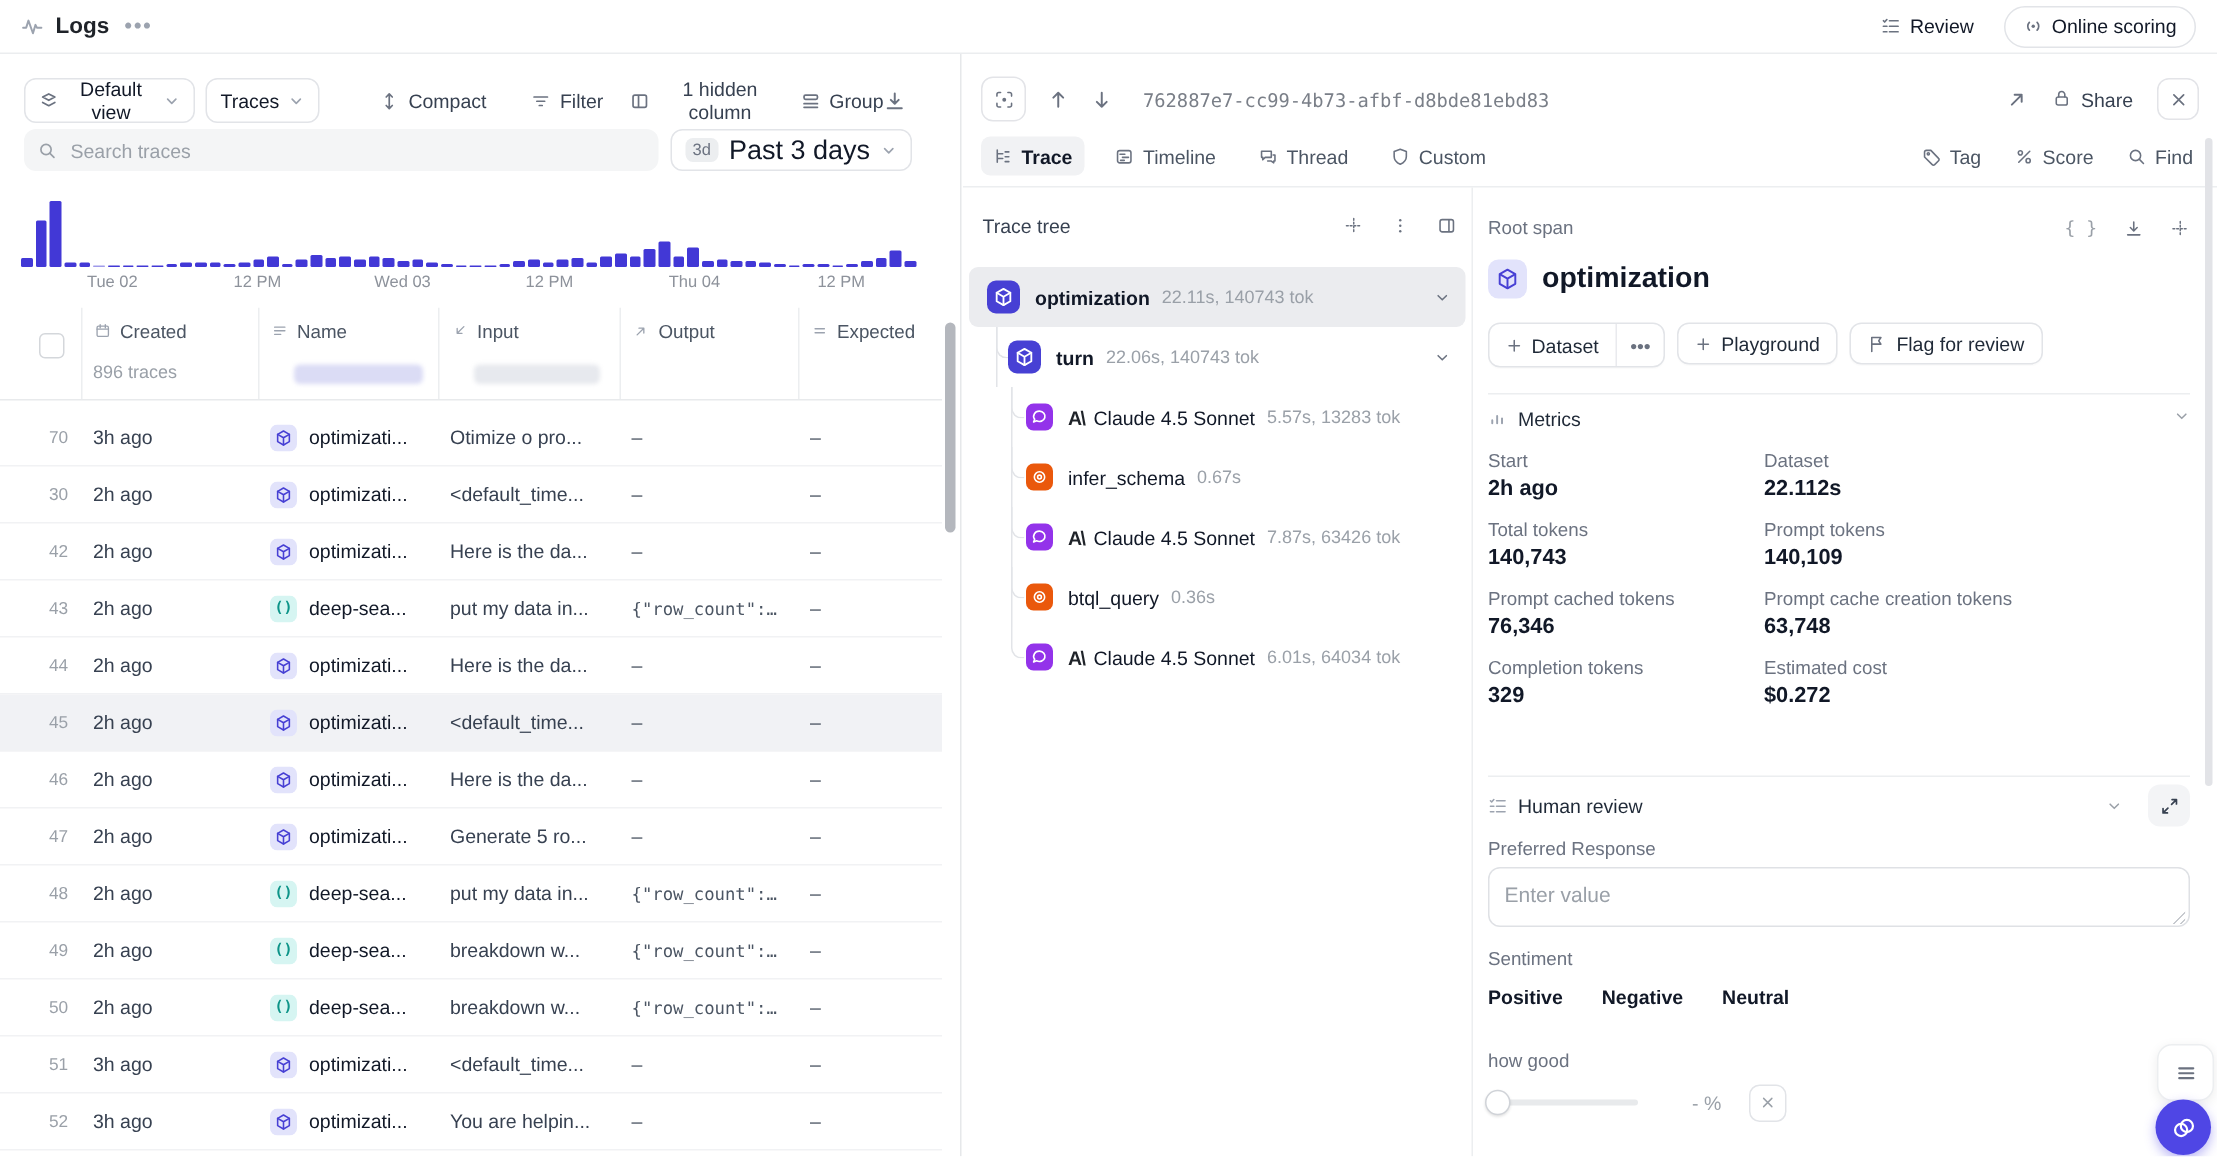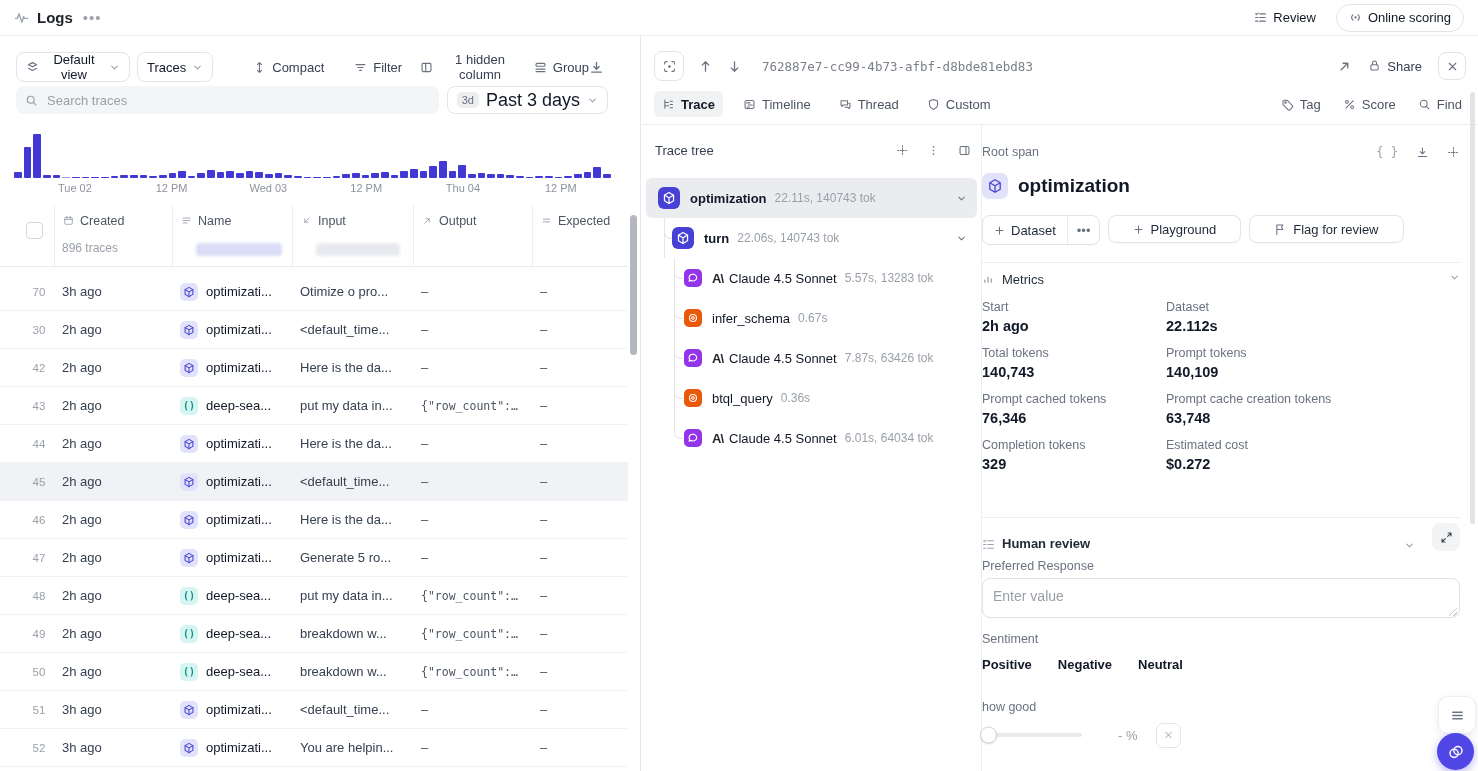--- a/index.html
+++ b/index.html
@@ -113,41 +113,41 @@
   .alogo + .tlabel{margin-left:6px;}
   .elbow{position:absolute;top:0;height:20px;border-left:1.5px solid #e2e4e8;border-bottom:1.5px solid #e2e4e8;
          border-bottom-left-radius:7px;}
   .vline{position:absolute;top:0;bottom:0;border-left:1.5px solid #e2e4e8;}
   .el-d1{left:22px;width:7px;}
   .vl-d1{left:22px;}
   .el-d2{left:32px;width:8px;}
   .vl-d2{left:32px;}
   
   .detail-col{position:absolute;left:339px;right:0;top:0;bottom:0;border-left:1px solid #eceef0;}
-  .dc{position:absolute;left:0;right:18px;}
+  .dc{position:absolute;left:10px;right:18px;}
   .kicker{top:20px;font-size:12.5px;color:#6b7280;display:flex;align-items:center;}
   .kicker-icons{margin-left:auto;display:flex;gap:18px;align-items:center;color:#9aa0a8;}
   .braces{font-family:"DejaVu Sans Mono",monospace;font-size:12px;color:#9aa0a8;}
   .titlerow{top:48px;display:flex;align-items:center;gap:10px;}
   .title-chip{width:26px;height:26px;border-radius:7px;background:#e2e3fb;color:#4740d4;display:flex;align-items:center;justify-content:center;}
   .title-chip svg{width:16px;height:16px;}
   .span-title{font-size:19px;font-weight:700;color:#111827;}
   .btnrow{top:90px;display:flex;gap:8px;}
-  .wbtn{display:flex;align-items:center;gap:6px;height:28px;padding:0 24px;background:#fff;border:1px solid #e2e4e8;
+  .wbtn{display:flex;align-items:center;gap:6px;height:28px;padding:0 11px;background:#fff;border:1px solid #e2e4e8;
         border-radius:8px;font-size:13px;color:#1f2937;cursor:pointer;box-shadow:0 1px 1px rgba(0,0,0,.02);}
   .split{display:flex;border:1px solid #e2e4e8;border-radius:8px;background:#fff;box-shadow:0 1px 1px rgba(0,0,0,.02);}
   .split .seg{display:flex;align-items:center;gap:6px;height:28px;padding:0 11px;font-size:13px;color:#1f2937;cursor:pointer;}
   .split .seg+.seg{border-left:1px solid #e9eaee;padding:0 9px;color:#6b7280;}
   .hdiv{height:1px;background:#eceef0;}
   .sec-head{display:flex;align-items:flex-start;gap:7px;font-size:13px;color:#1f2937;font-weight:500;}
   .sec-head .chev{margin-left:auto;color:#9aa0a8;}
   .metrics-grid{top:175px;display:grid;grid-template-columns:184px 1fr;row-gap:12px;}
   .m-label{font-size:12.5px;color:#6b7280;}
   .m-value{font-size:14.5px;font-weight:600;color:#111827;margin-top:4px;}
-  .hr-head{top:398px;display:flex;align-items:flex-end;gap:7px;height:28px;font-weight:bold;}
+  .hr-head{top:398px;display:flex;align-items:center;gap:7px;height:28px;}
   .hr-expand{margin-left:10px;width:28px;height:28px;border-radius:8px;background:#f3f4f6;display:flex;
              align-items:center;justify-content:center;cursor:pointer;color:#374151;}
   .field-label{font-size:12.5px;color:#6b7280;}
   .ta-wrap{top:453px;position:absolute;}
   .ta{width:100%;height:40px;box-sizing:border-box;border:1px solid #dfe1e5;border-radius:8px;padding:9px 10px;
       font-size:14px;color:#111827;resize:none;outline:none;font-family:"Liberation Sans",sans-serif;}
   .ta::placeholder{color:#9aa0a8;}
   .ta-grip{position:absolute;right:3px;bottom:5px;width:10px;height:10px;pointer-events:none;
            background:repeating-linear-gradient(315deg,transparent 0 2px,#c7cacf 2px 3px);
            clip-path:polygon(100% 0,100% 100%,0 100%);}

